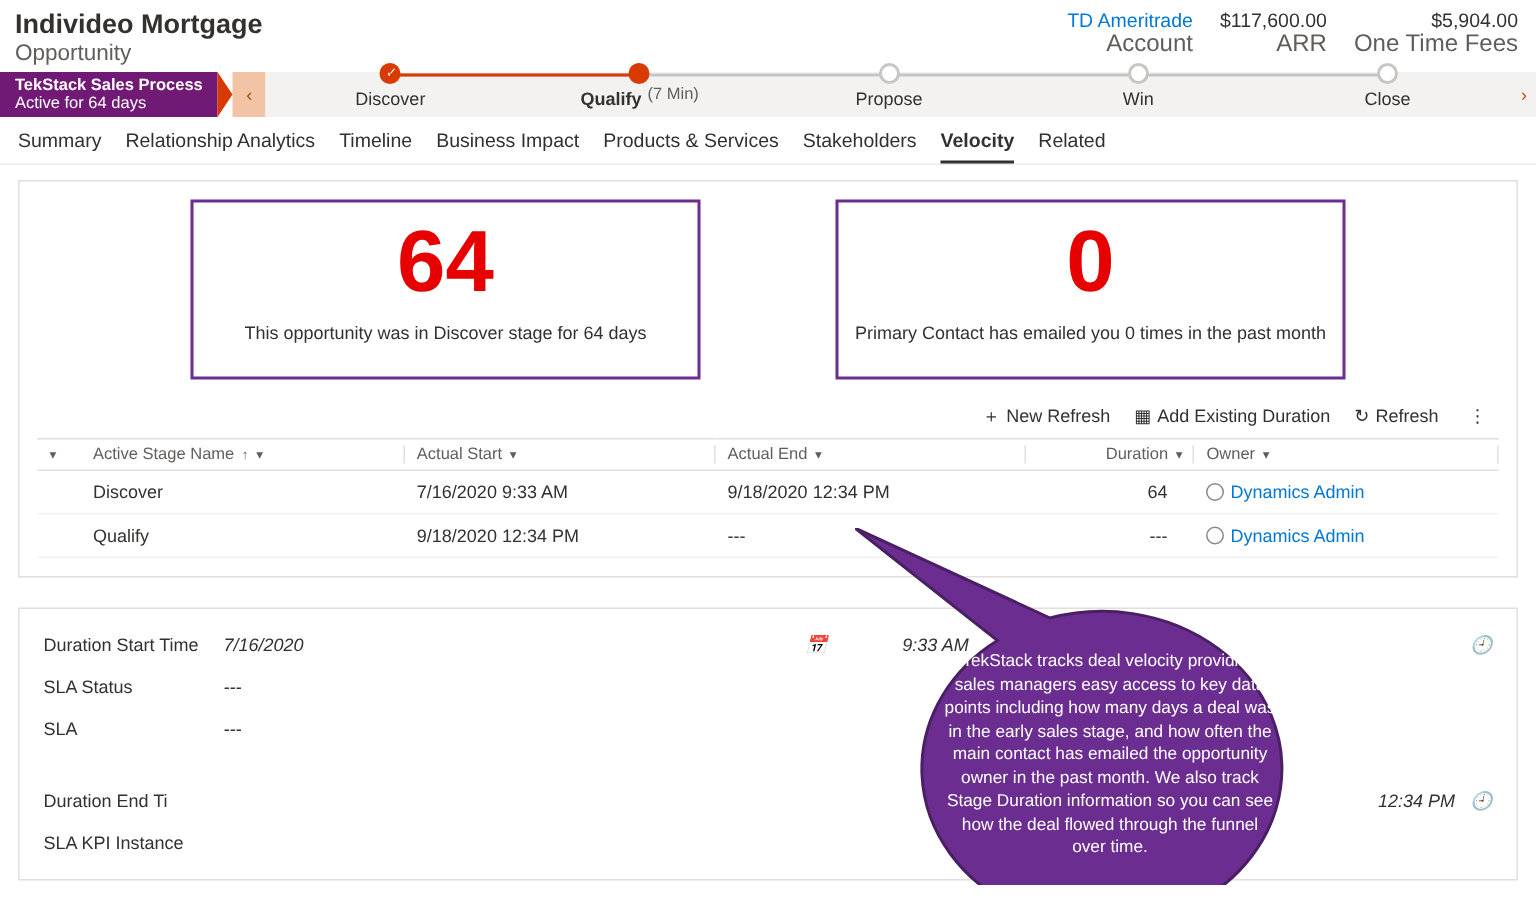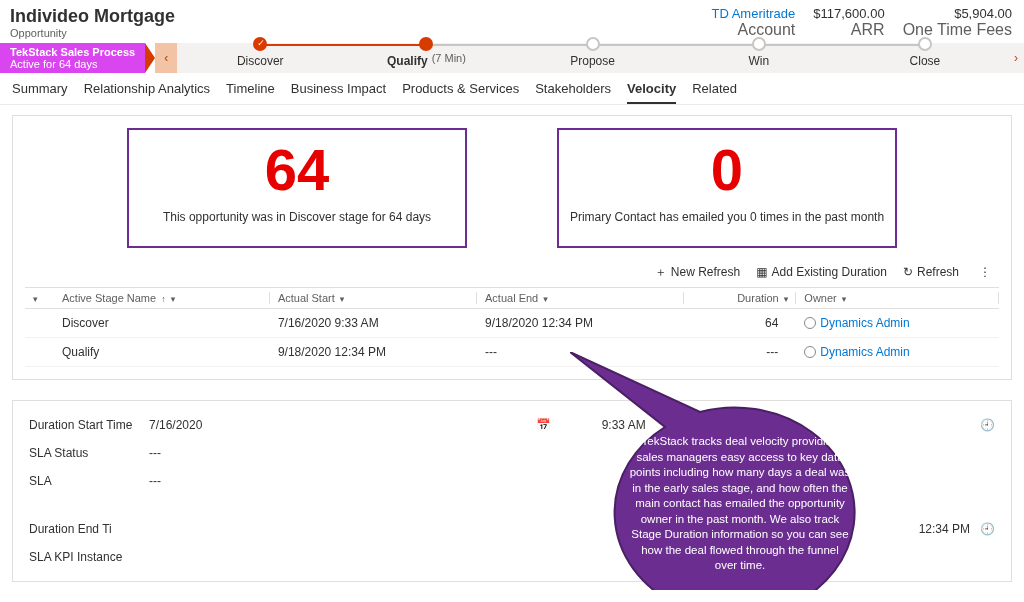--- a/index.html
+++ b/index.html
@@ -11,30 +11,30 @@
     background: #fff;
     width: 1024px;
   }
   .header {
     display: flex;
     align-items: flex-start;
     padding: 6px 12px 4px 10px;
     border-radius: 13px;
   }
   .header-left .title { font-size: 18px; font-weight: 600; }
-  .header-left .subtitle { font-size: 11px; color: #605e5c; }
+  .header-left .subtitle { font-size: 15px; color: #605e5c; }
   .header-right { margin-left: auto; display: flex; gap: 18px; }
   .kpi { text-align: right; }
   .kpi .v { font-size: 13px; color: #0078d4; font-weight: 400; }
   .kpi .v.money { color: #323130; }
   .kpi .l { font-size: 16px; color: #605e5c; }
 
   .process-wrap { display: flex; align-items: stretch; height: 30px; }
   .process-badge {
-    background: #d946ef; color: #fff; display: flex; flex-direction: column;
+    background: #701a75; color: #fff; display: flex; flex-direction: column;
     justify-content: center; padding: 0 10px; font-size: 11px; line-height: 1.1;
     position: relative; min-width: 135px;
   }
   .process-badge .t { font-weight: 600; }
   .process-badge::after {
     content: ""; position: absolute; right: -10px; top: 0;
     border-top: 15px solid transparent; border-bottom: 15px solid transparent;
     border-left: 10px solid #d83b01;
   }
   .process-chevron {
@@ -104,21 +104,21 @@
   .grid .owner-cell { display: flex; align-items: center; gap: 4px; }
   .grid .circle { width: 12px; height: 12px; border-radius: 50%; border: 1px solid #8a8886; display: inline-block; }
   .grid td.num { text-align: right; padding-right: 18px; }
 
   .form-block {
     margin-top: 20px; border: 1px solid #e1dfdd; display: flex; flex-direction: column;
   }
   .form-col { flex: 1; padding: 10px 16px; }
   .form-row { display: flex; align-items: center; min-height: 28px; font-size: 12px; }
   .form-row .lbl { width: 120px; color: #323130; }
-  .form-row .val { flex: 1; display: flex; align-items: center; gap: 10px; color: #323130; }
+  .form-row .val { flex: 1; display: flex; align-items: center; gap: 10px; color: #323130; font-style: italic; }
   .form-row .icon { color: #605e5c; font-size: 12px; margin-left: auto; }
   .vsep { width: 30px; }
 
   .callout {
     position: absolute; left: 570px; top: 352px; width: 320px; height: 238px;
     pointer-events: none;
   }
   .callout svg { width: 100%; height: 100%; }
   .callout-text {
     position: absolute; left: 59px; top: 82px; width: 222px;

